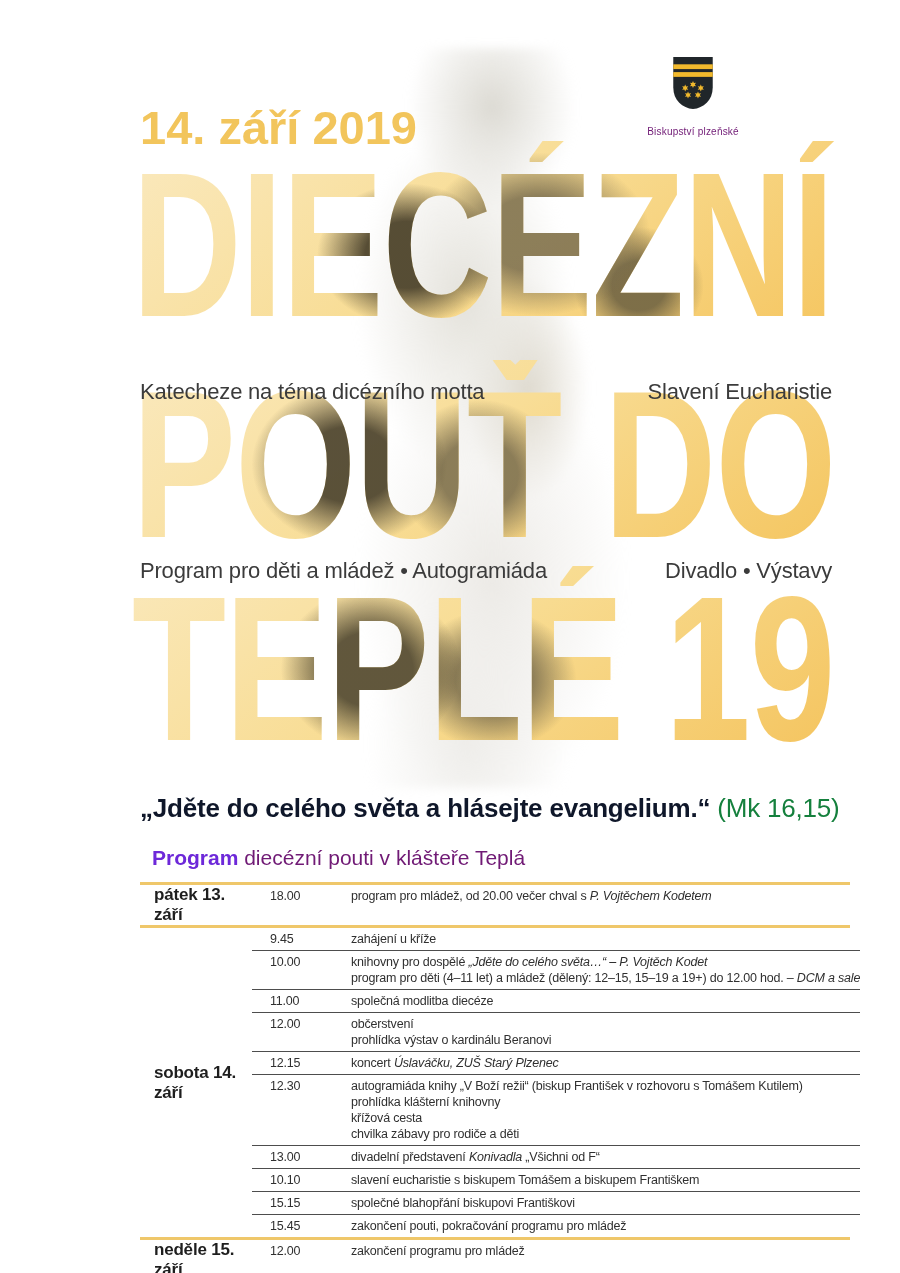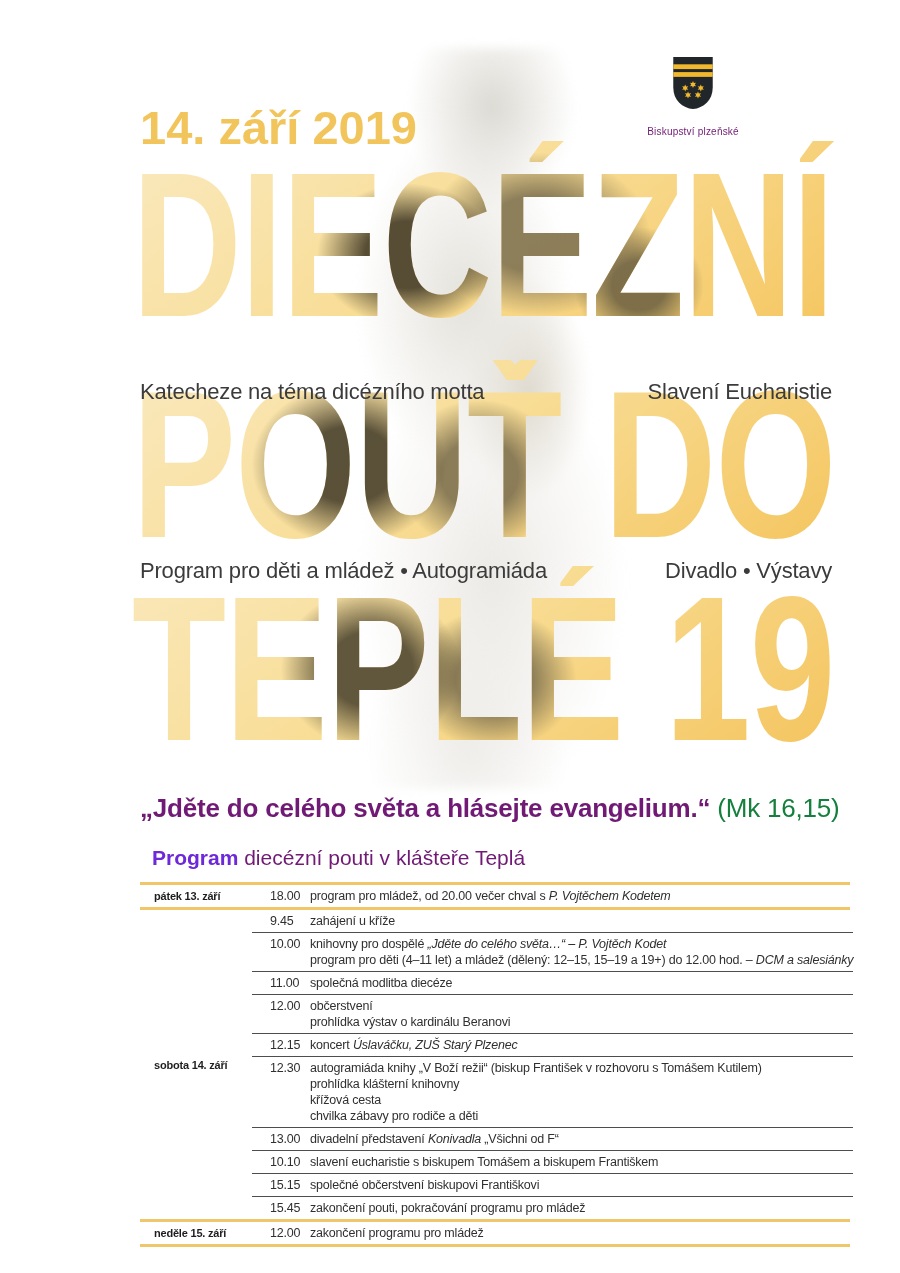--- a/index.html
+++ b/index.html
@@ -45,36 +45,36 @@
       radial-gradient(ellipse 120px 80px at 33% 50%, rgba(80,72,50,.9) 0 35%, rgba(80,72,50,0) 75%),
       radial-gradient(ellipse 110px 70px at 50% 55%, rgba(118,106,76,.82) 0 35%, rgba(118,106,76,0) 75%),
       linear-gradient(150deg,#FAE8BA 0%,#F8DC92 45%,#F4C25A 100%);
     -webkit-background-clip:text;background-clip:text;}
 
   .subrow{position:absolute;left:100px;width:692px;display:flex;justify-content:space-between;
     font-size:22px;color:#3b3b3b;z-index:2;letter-spacing:-.2px;}
   #sub1{top:351px;margin-top:28px;} #sub2{top:558px;}
 
   .quote{position:absolute;left:100px;top:793px;z-index:2;font-size:26px;letter-spacing:-.2px;}
-  .quote .qt{font-weight:bold;color:#701a75;}
+  .quote .qt{font-weight:bold;color:#0f172a;}
   .quote .qr{color:#15803d;font-weight:normal;}
 
   .prog-head{position:absolute;left:112px;top:846px;font-size:21px;z-index:2;}
   .prog-head .pa{color:#6d28d9;font-weight:bold;}
   .prog-head .pr{color:#701a75;}
 
   .ptable{position:absolute;left:100px;top:882px;width:710px;z-index:2;
     border-top:3px solid #EFC76A;border-bottom:3px solid #EFC76A;
     font-size:12.5px;color:#303030;letter-spacing:-.2px;}
   .day-group{display:grid;grid-template-columns:112px 1fr;}
   .day-group + .day-group{border-top:3px solid #EFC76A;}
   .day-col{display:flex;align-items:center;padding-left:14px;
-    font-weight:bold;font-size:11px;color:#1e1e1e;}
+    font-weight:bold;font-size:17px;color:#1e1e1e;}
   .rows{display:block;}
-  .prow{display:grid;grid-template-columns:58px 1fr;padding:3px 0;}
+  .prow{display:grid;grid-template-columns:58px 1fr;padding:3px 0;gap:41px;}
   .prow + .prow{border-top:1px solid #4d4d4d;}
   .time{padding-left:18px;}
   .line{line-height:16px;white-space:nowrap;}
   .time{line-height:16px;}
   .it{font-style:italic;}
 </style>
 </head>
 <body>
 
 <div class="sheet">
@@ -196,21 +196,21 @@
           </div>
           <div class="prow">
             <div class="time">10.10</div>
             <div class="desc">
               <div class="line"><span>slavení eucharistie s biskupem Tomášem a biskupem Františkem</span></div>
             </div>
           </div>
           <div class="prow">
             <div class="time">15.15</div>
             <div class="desc">
-              <div class="line"><span>společné občerstvení biskupovi Františkovi</span></div>
+              <div class="line"><span>společné blahopřání biskupovi Františkovi</span></div>
             </div>
           </div>
           <div class="prow">
             <div class="time">15.45</div>
             <div class="desc">
               <div class="line"><span>zakončení pouti, pokračování programu pro mládež</span></div>
             </div>
           </div>
         </div>
       </div>

